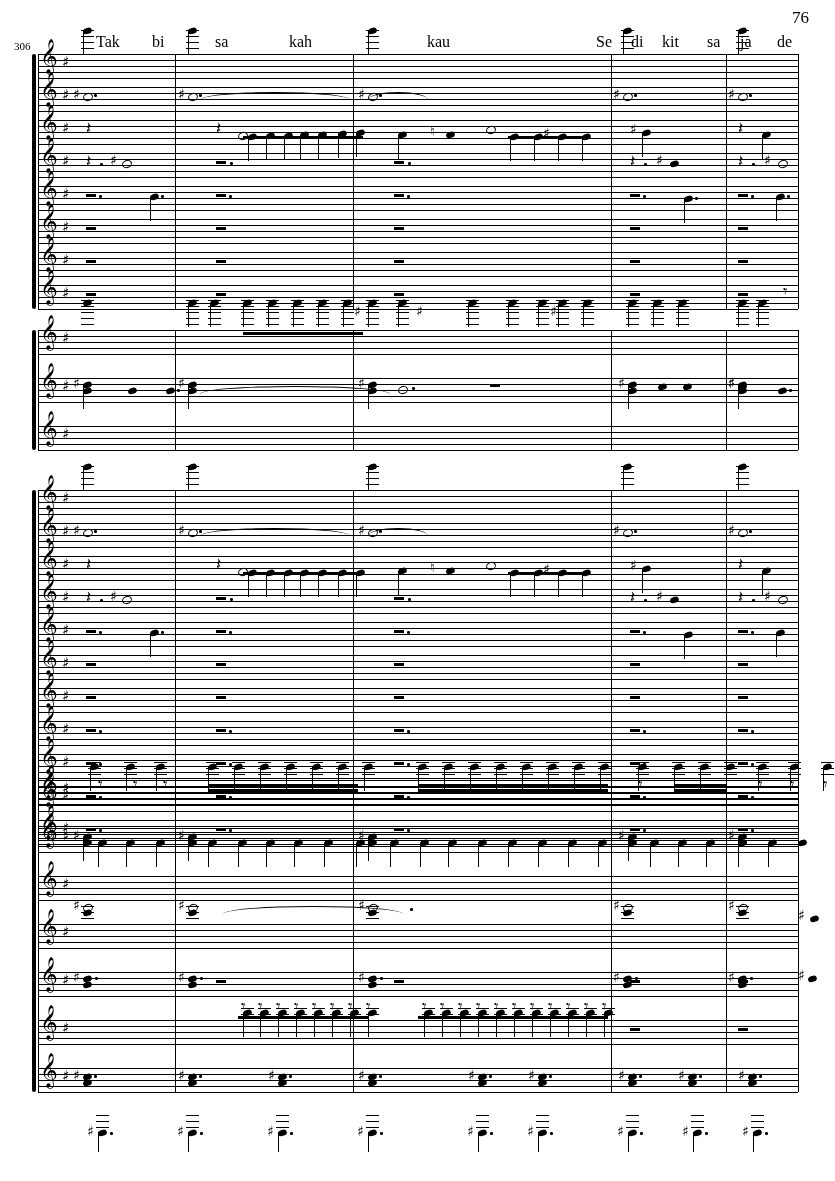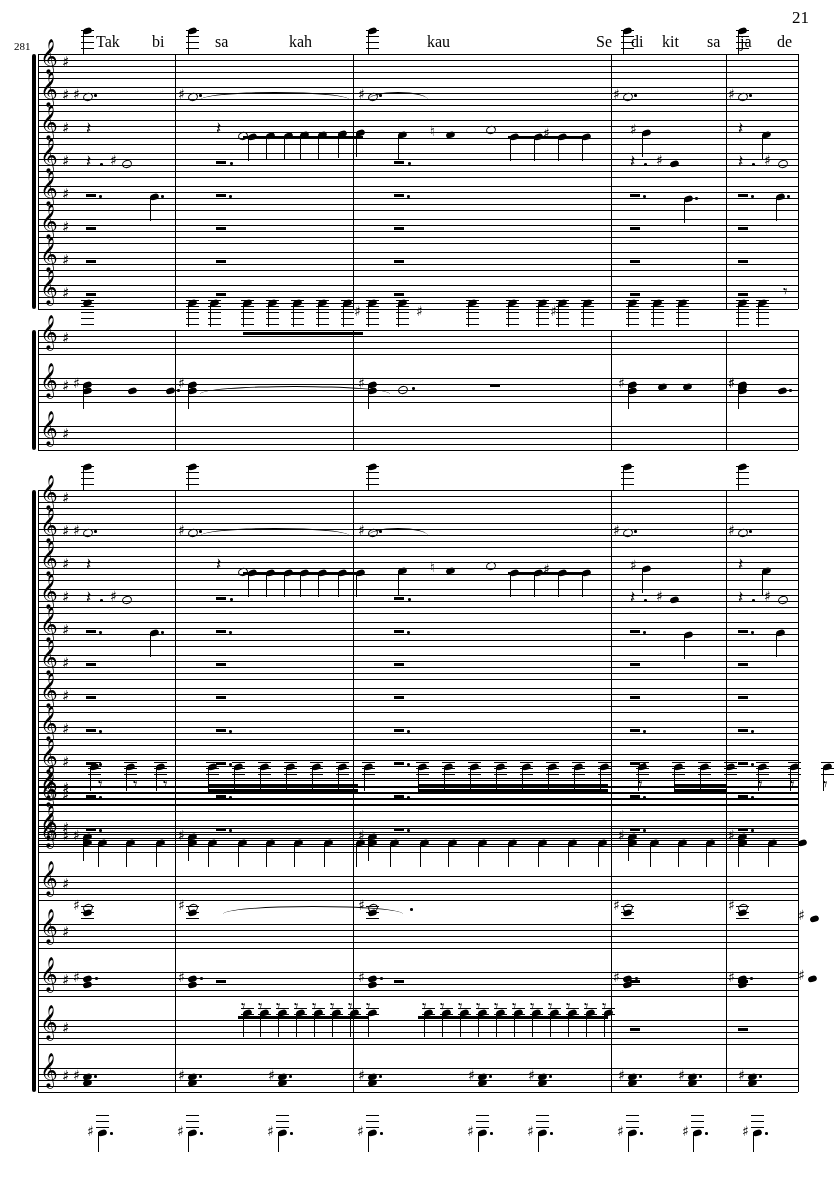--- a/index.html
+++ b/index.html
@@ -38,22 +38,22 @@
   .wholerest{position:absolute;width:10px;height:3.4px;background:#000;}
   .dot{position:absolute;width:2.6px;height:2.6px;background:#000;border-radius:50%;}
   .acc{position:absolute;font-size:14px;line-height:1;font-family:"DejaVu Sans",sans-serif;}
   .tie{position:absolute;border-top:1.4px solid #000;border-radius:50%/100% 100% 0 0;height:7px;}
 </style>
 </head>
 <body>
 
 <div class="page">
 
-  <div class="page-number">21</div>
-  <div class="measure-number">281</div>
+  <div class="page-number">76</div>
+  <div class="measure-number">306</div>
 
   <div>
     <div class="lyric" style="left:96px">Tak</div>
     <div class="lyric" style="left:152px">bi</div>
     <div class="lyric" style="left:215px">sa</div>
     <div class="lyric" style="left:289px">kah</div>
     <div class="lyric" style="left:427px">kau</div>
     <div class="lyric" style="left:596px">Se</div>
     <div class="lyric" style="left:631px">di</div>
     <div class="lyric" style="left:662px">kit</div>

